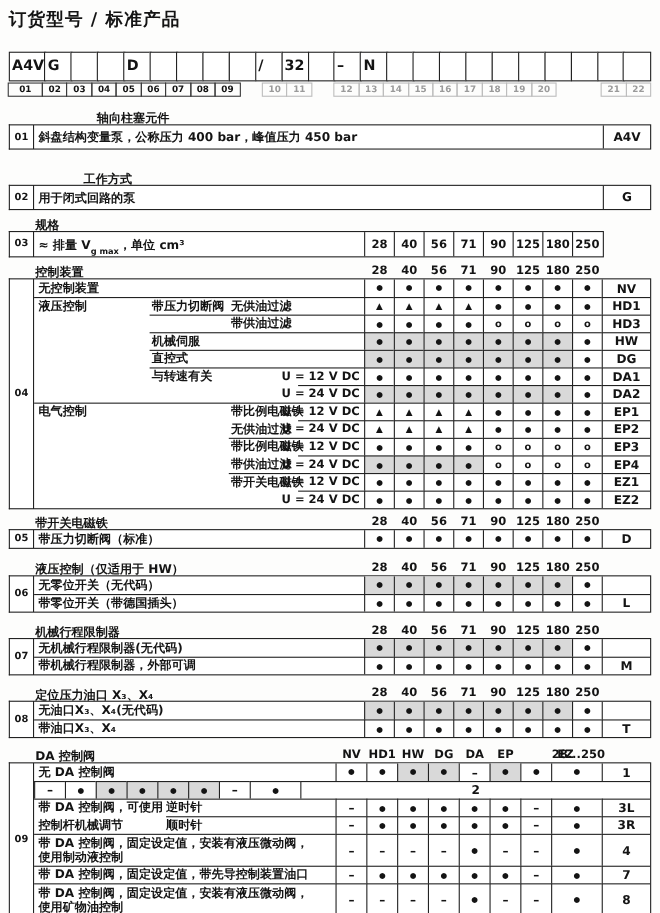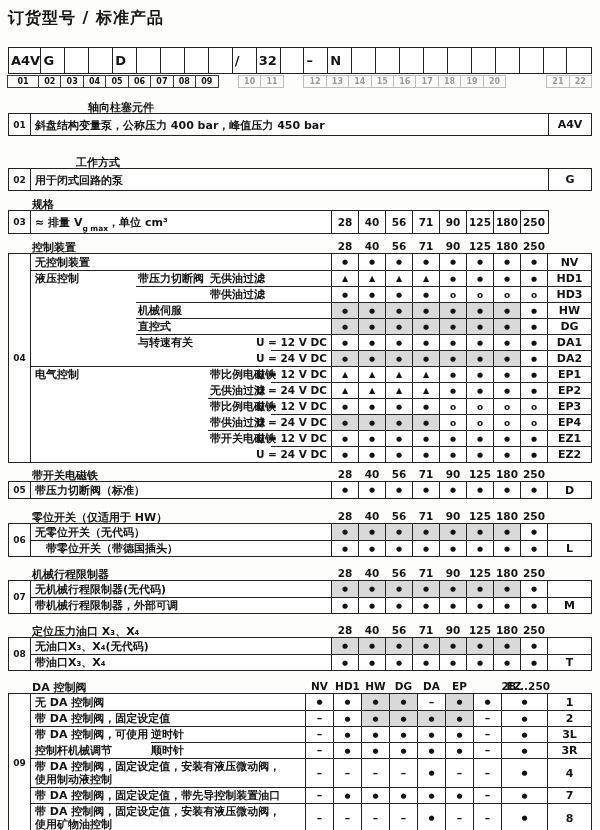--- a/index.html
+++ b/index.html
@@ -647,21 +647,21 @@
               <div class="sym" style="flex: 0 0 27px;">
                 <span class="g-b">●</span>
               </div>
               <div class="codeC">D</div>
             </div>
           </div>
         </div>
       </div>
       <div class="sec" style="margin-top: 11px;">
         <div class="sec-head">
-          <div class="sec-title lbl-txt" style="font-size: 11px; left: 24px;">零位开关（仅适用于 HW）</div>
+          <div class="sec-title lbl-txt" style="font-size: 11px; left: 24px;">液压控制（仅适用于 HW）</div>
           <div class="cn" style="left: 323.5px; width: 27px;">28</div>
           <div class="cn" style="left: 350.5px; width: 27px;">40</div>
           <div class="cn" style="left: 377.5px; width: 27px;">56</div>
           <div class="cn" style="left: 404.5px; width: 27px;">71</div>
           <div class="cn" style="left: 431.5px; width: 27px;">90</div>
           <div class="cn" style="left: 458.5px; width: 27px;">125</div>
           <div class="cn" style="left: 485.5px; width: 27px;">180</div>
           <div class="cn" style="left: 512.5px; width: 27px;">250</div>
         </div>
         <div class="sec-body">
@@ -693,21 +693,21 @@
                 <span class="g-b">●</span>
               </div>
               <div class="sym" style="flex: 0 0 27px;">
                 <span class="g-b">●</span>
               </div>
               <div class="codeC"></div>
             </div>
             <div class="trow" style="height: 16px;">
               <div class="lz" style="flex: 0 0 300px;">
                 <div class="seg" style="left: 0px;"></div>
-                <div class="al lbl-txt" style="left: 15px;">带零位开关（带德国插头）</div>
+                <div class="al lbl-txt" style="left: 4px;">带零位开关（带德国插头）</div>
               </div>
               <div class="sym" style="flex: 0 0 27px;">
                 <span class="g-b">●</span>
               </div>
               <div class="sym" style="flex: 0 0 27px;">
                 <span class="g-b">●</span>
               </div>
               <div class="sym" style="flex: 0 0 27px;">
                 <span class="g-b">●</span>
               </div>
@@ -928,24 +928,20 @@
               </div>
               <div class="sym" style="flex: 0 0 28px;">
                 <span class="g-b">●</span>
               </div>
               <div class="sym" style="flex: 0 0 46px;">
                 <span class="g-b">●</span>
               </div>
               <div class="codeC">1</div>
             </div>
             <div class="trow" style="height: 16px;">
-              <div class="lz" style="flex: 0 0 274px;">
-                <div class="seg" style="left: 0px;"></div>
-                <div class="al lbl-txt" style="left: 4px;">带 DA 控制阀，固定设定值</div>
-              </div>
               <div class="sym" style="flex: 0 0 28px;">
                 <span class="g-d">–</span>
               </div>
               <div class="sym" style="flex: 0 0 28px;">
                 <span class="g-b">●</span>
               </div>
               <div class="sym shade" style="flex: 0 0 28px;">
                 <span class="g-b">●</span>
               </div>
               <div class="sym shade" style="flex: 0 0 28px;">

